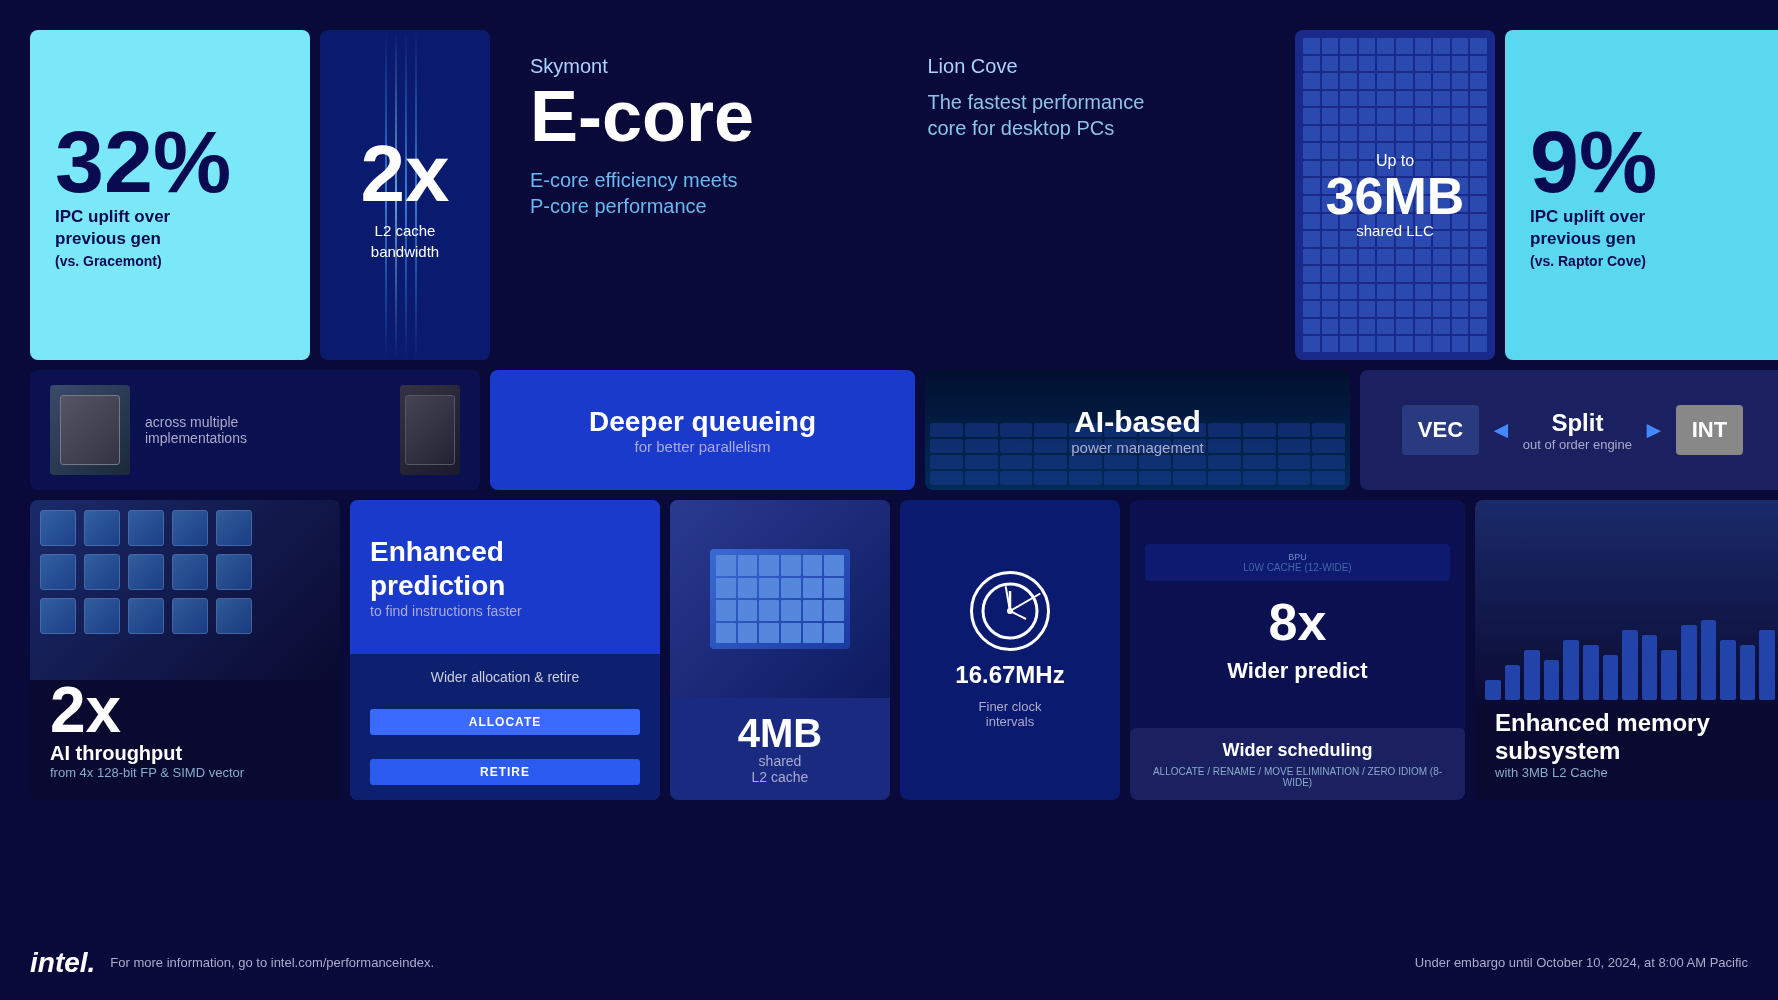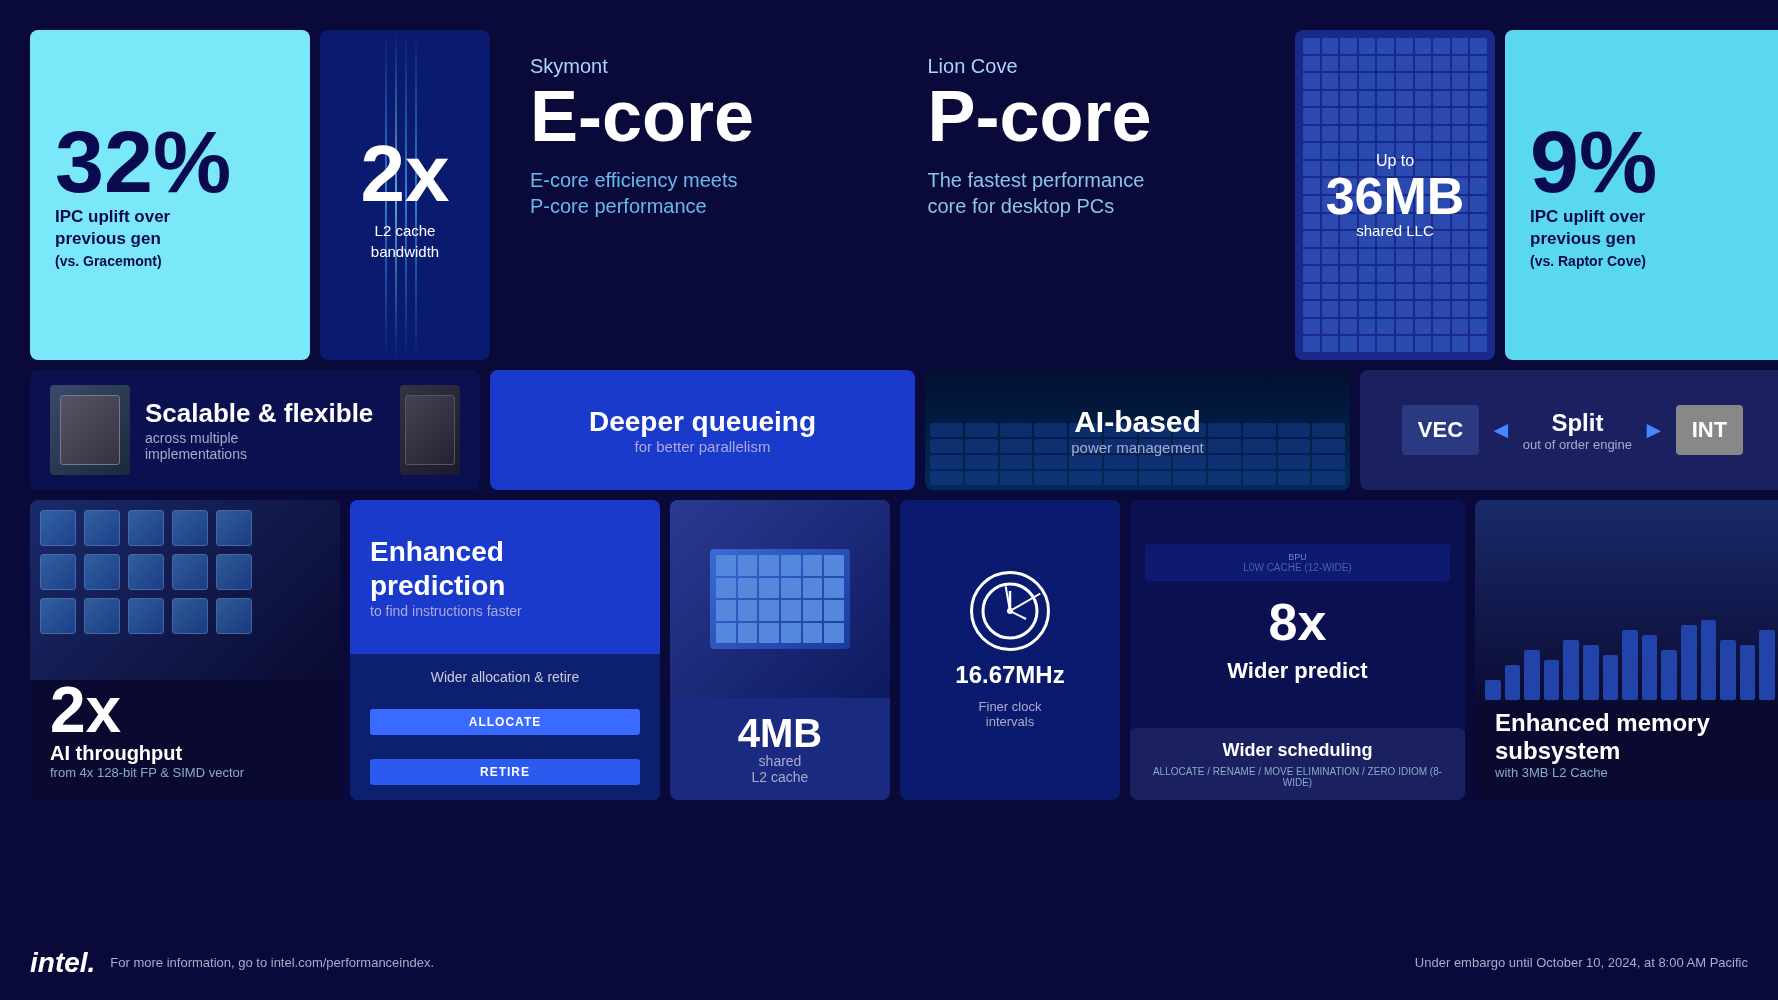--- a/index.html
+++ b/index.html
@@ -149,21 +149,21 @@
       background: transparent;
       color: white;
       display: flex;
       flex-direction: column;
       justify-content: flex-start;
       padding: 25px 30px;
     }
     .card-pcore .label-small {
       font-size: 20px;
       color: #aad4ff;
-      margin-bottom: 2px;
+      margin-bottom: 11px;
     }
     .card-pcore .big-title {
       font-size: 72px;
       font-weight: 900;
       color: white;
       line-height: 1;
       margin-bottom: 15px;
     }
     .card-pcore .desc {
       font-size: 20px;
@@ -692,21 +692,20 @@
     </div>
 
     <div class="card card-ecore">
       <div class="label-small">Skymont</div>
       <div class="big-title">E-core</div>
       <div class="desc">E-core efficiency meets<br>P-core performance</div>
     </div>
 
     <div class="card card-pcore">
       <div class="label-small">Lion Cove</div>
-      <div class="big-title">P-core</div>
       <div class="desc">The fastest performance<br>core for desktop PCs</div>
     </div>
 
     <div class="card card-36mb">
       <div class="card-36mb-grid">
 
       <div class="grid-cell"></div>
           <div class="grid-cell"></div>
           <div class="grid-cell"></div>
           <div class="grid-cell"></div>
@@ -904,21 +903,20 @@
     </div>
   </div>
 
   <div class="row2">
 
     <div class="card card-scalable-wrapper">
       <div class="chip-left" style="background: linear-gradient(135deg,#3a4a6a,#1a2a3a); display:flex; align-items:center; justify-content:center;">
         <div style="width:60px;height:70px;background:linear-gradient(135deg,#556,#334);border-radius:3px;border:1px solid #778;"></div>
       </div>
       <div class="scalable-text">
-        <div class="title">Scalable &amp; flexible</div>
         <div class="sub">across multiple<br>implementations</div>
       </div>
       <div class="chip-right" style="background:linear-gradient(135deg,#334,#1a1a2a);display:flex;align-items:center;justify-content:center; margin-left:auto;">
         <div style="width:50px;height:70px;background:linear-gradient(135deg,#445,#223);border-radius:3px;border:1px solid #556;"></div>
       </div>
     </div>
 
     <div class="card card-deeper">
       <div class="title">Deeper queueing</div>
       <div class="sub">for better parallelism</div>

